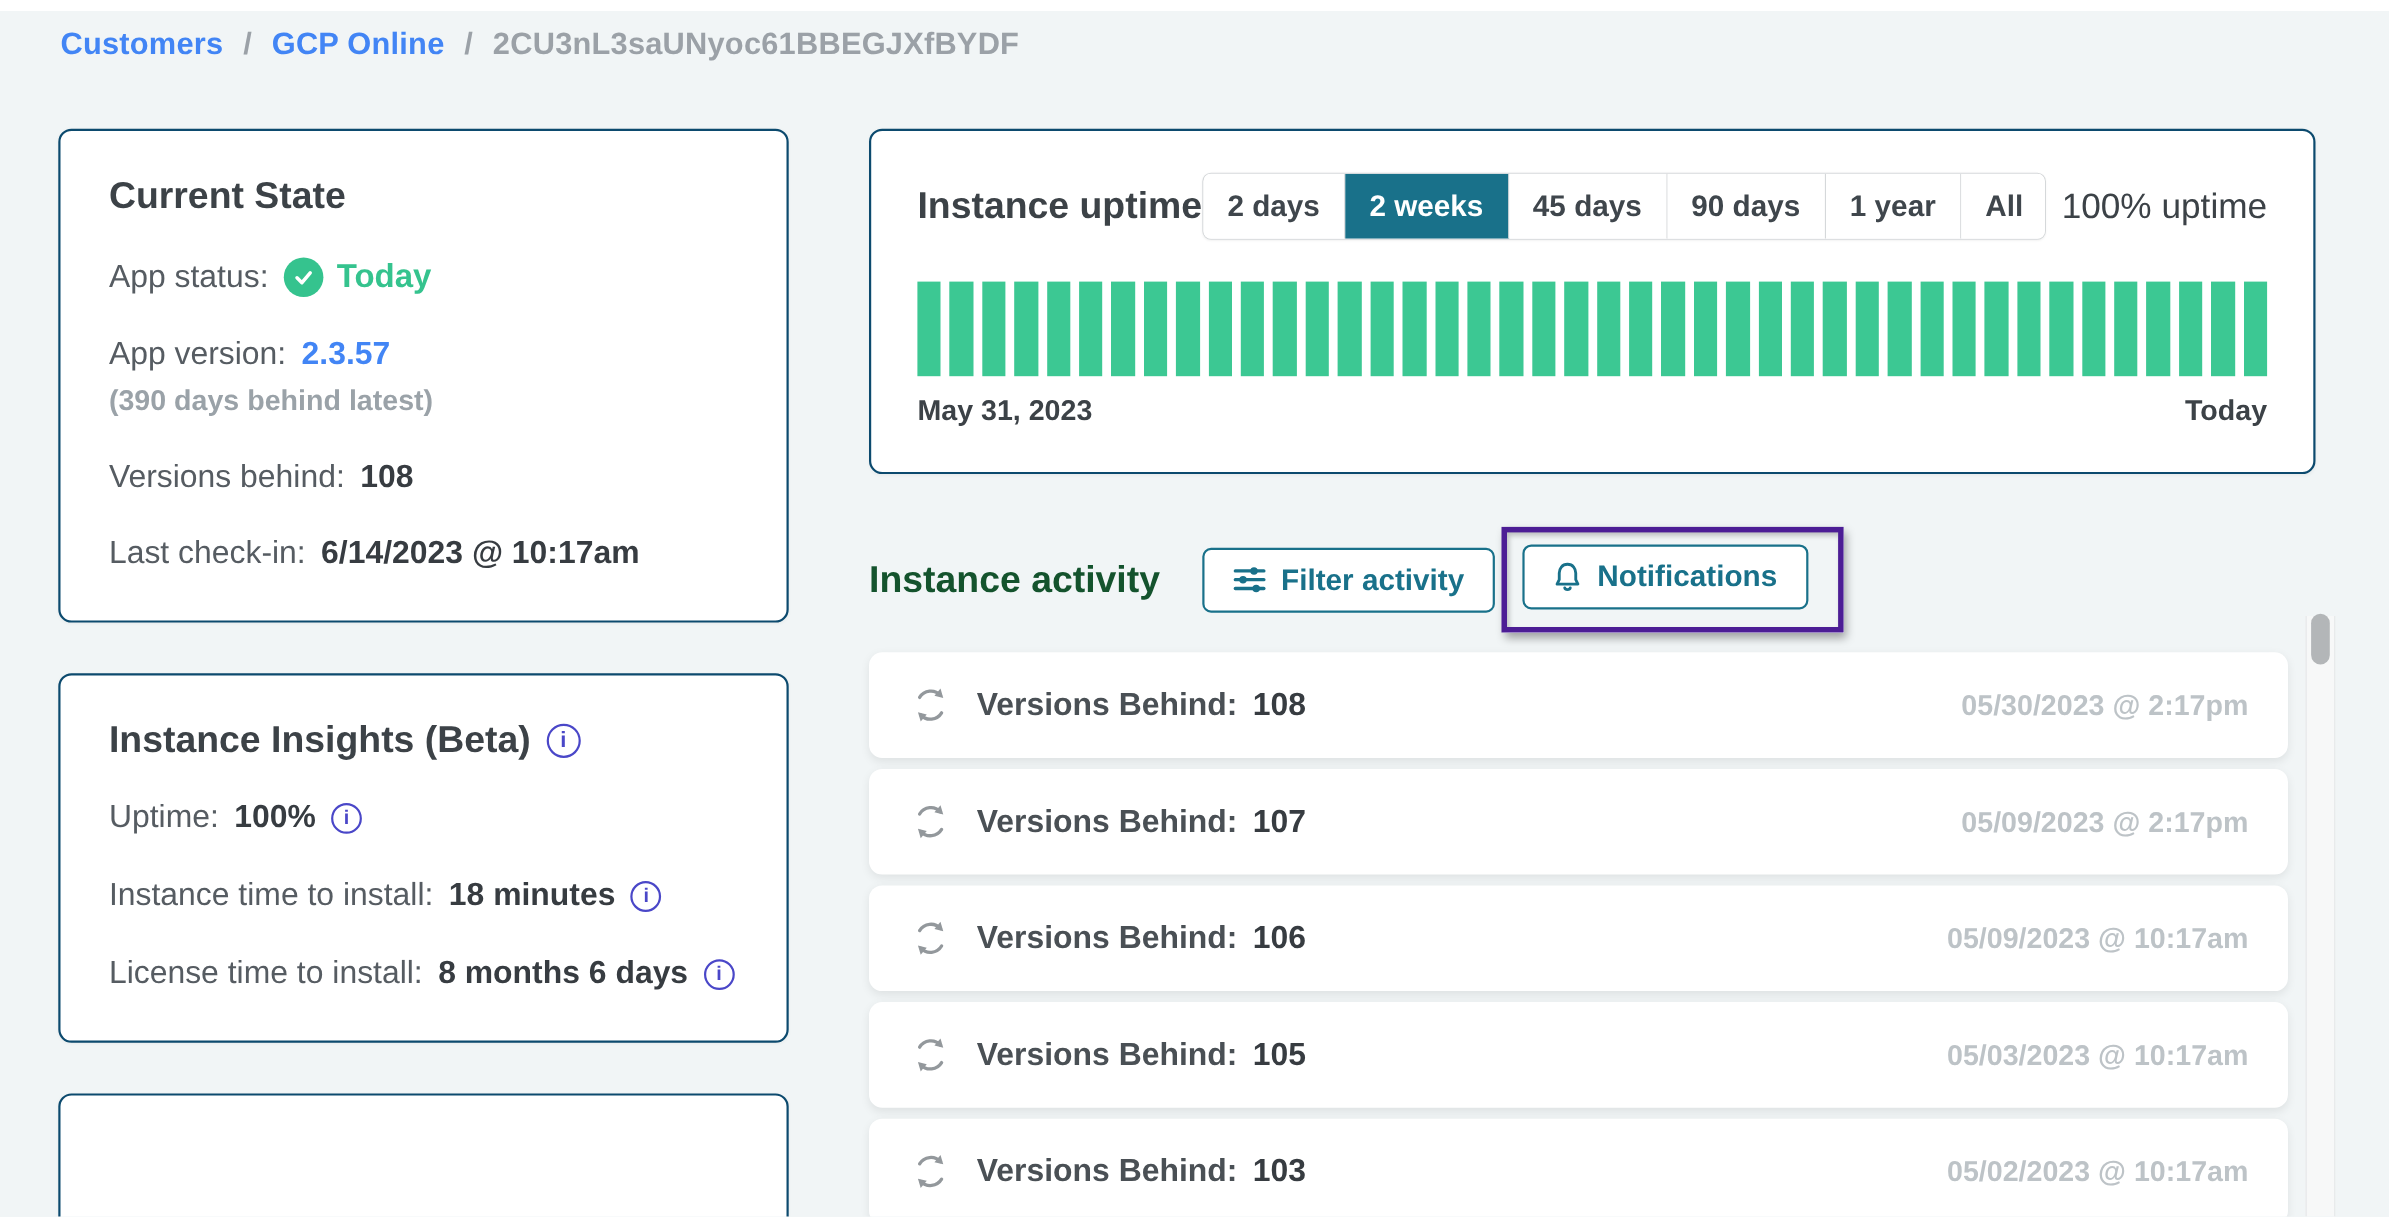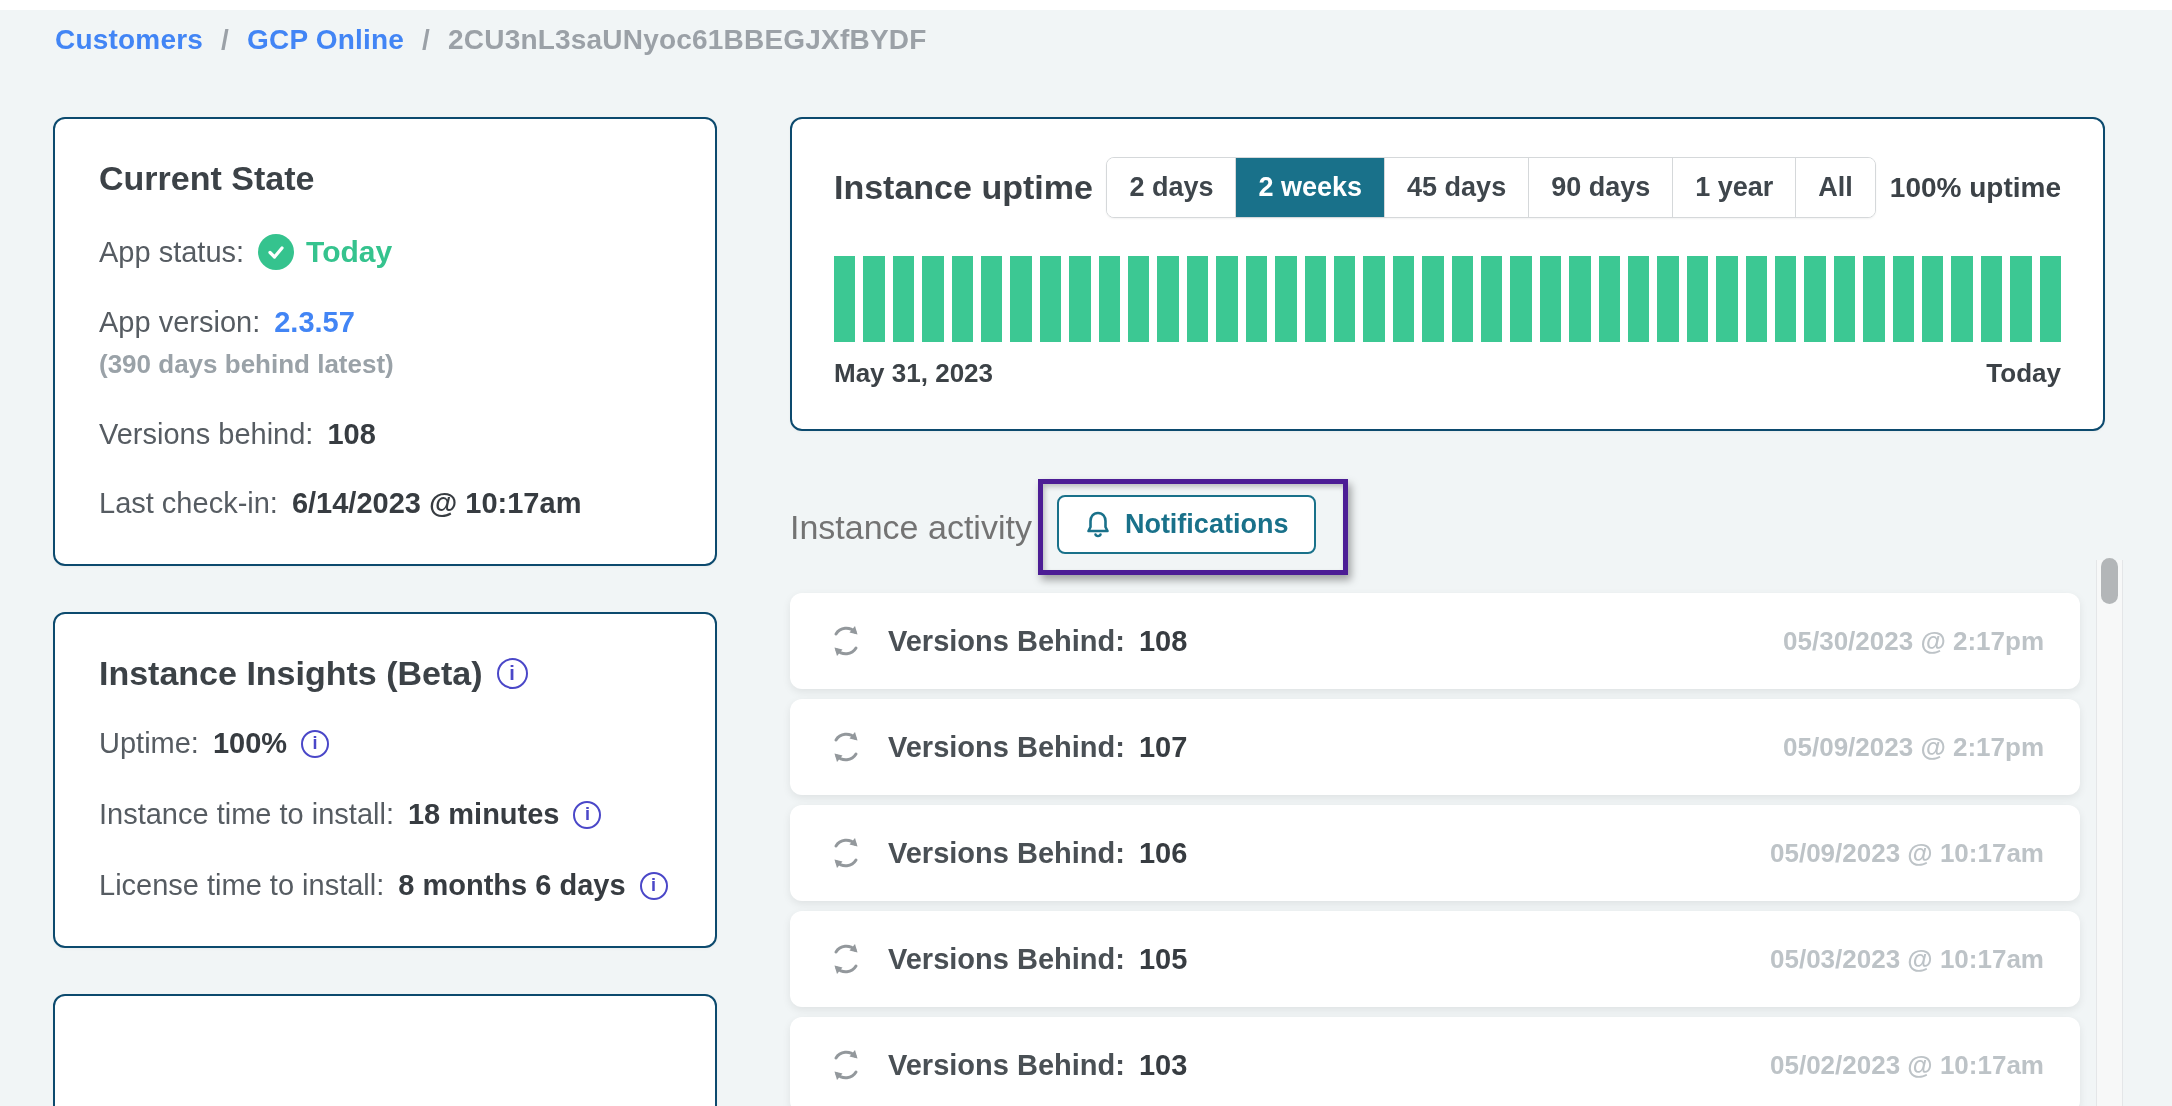--- a/index.html
+++ b/index.html
@@ -69,29 +69,29 @@
     box-shadow:0 1px 2px rgba(0,0,0,0.05);
   }
   .range-btn {
     font-family:"Liberation Sans", sans-serif;
     font-size:27px; font-weight:600; color:#3f464c;
     background:#ffffff; border:none; border-right:1px solid #d5d8da;
     padding:14px 22px; cursor:pointer; white-space:nowrap;
   }
   .range-btn:last-child { border-right:none; }
   .range-btn.selected { background:#19718a; color:#ffffff;text-align:center; }
-  .uptime-summary { margin-left:14px; font-size:28px; font-weight:700; color:#3c4247; flex:0 0 auto; }
+  .uptime-summary { margin-left:14px; font-size:32px; font-weight:400; color:#3c4247; flex:0 0 auto; }
 
   .bar-chart { margin-top:38px; height:86px; display:flex; gap:8px; align-items:stretch; }
   .bar { flex:1 1 0; background:#3cc893; }
   .chart-dates { display:flex; justify-content:space-between; margin-top:16px; font-size:26px; font-weight:700; color:#3c4247; }
 
   
   .activity-header { display:flex; align-items:center; margin-top:56px; height:80px; }
-  .activity-title { font-size:34px; font-weight:400; color:#737373; }
+  .activity-title { font-size:34px; font-weight:700; color:#14532d; }
   .teal-btn {
     display:inline-flex; align-items:center; gap:14px;
     font-family:"Liberation Sans", sans-serif;
     font-size:27px; font-weight:700; color:#19718a;
     background:#ffffff; border:2px solid #19718a; border-radius:8px;
     padding:12px 26px; cursor:pointer; white-space:nowrap;
   }
   .filter-btn { margin-left:38px; }
   .annotation-box {
     margin-left:6px; margin-top:-14px; margin-bottom:-14px;
@@ -257,20 +257,33 @@
       </div>
     <div class="chart-dates">
       <span>May 31, 2023</span>
       <span>Today</span>
     </div>
   </div>
 
   <div class="activity-header">
     <span class="activity-title">Instance activity</span>
 
+    <button class="teal-btn filter-btn">
+      <svg class="icon-svg" width="30" height="26" viewBox="0 0 30 26">
+        <g stroke="#19718a" stroke-width="3" stroke-linecap="round" fill="#19718a">
+          <line x1="2" y1="5" x2="28" y2="5"></line>
+          <line x1="2" y1="13" x2="28" y2="13"></line>
+          <line x1="2" y1="21" x2="28" y2="21"></line>
+          <circle cx="19" cy="5" r="3.4" stroke="none"></circle>
+          <circle cx="9" cy="13" r="3.4" stroke="none"></circle>
+          <circle cx="21" cy="21" r="3.4" stroke="none"></circle>
+        </g>
+      </svg>
+      <span>Filter activity</span>
+    </button>
 
     <div class="annotation-box">
       <button class="teal-btn">
         <svg class="icon-svg" width="26" height="30" viewBox="0 0 26 30">
           <g fill="none" stroke="#19718a" stroke-width="2.6" stroke-linecap="round" stroke-linejoin="round">
             <path d="M13 3 C8 3 5.5 7 5.5 11 L5.5 17 L3.5 21 L22.5 21 L20.5 17 L20.5 11 C20.5 7 18 3 13 3 Z"></path>
             <path d="M10.5 24.5 C11 26.5 15 26.5 15.5 24.5"></path>
           </g>
         </svg>
         <span>Notifications</span>

